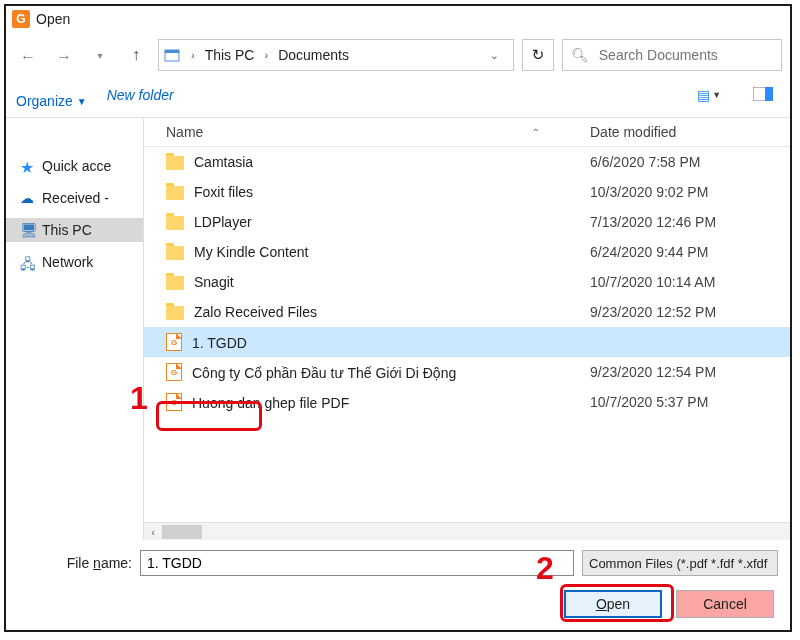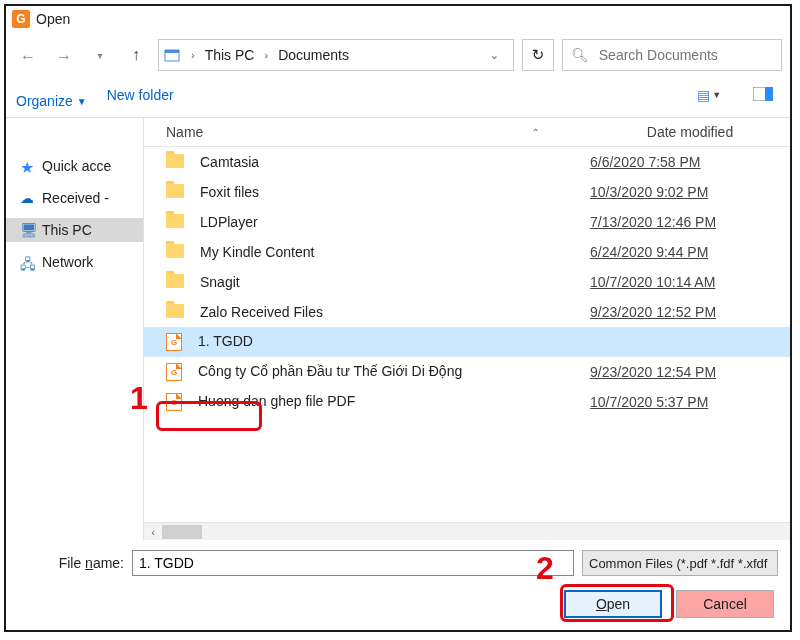--- a/index.html
+++ b/index.html
@@ -91,21 +91,21 @@
   }
 
   
   .toolbar {
     display: flex;
     align-items: center;
     padding: 4px 10px 8px 10px;
     gap: 20px;
   }
   .organize { color: #0066cc; display: flex; align-items: center; gap: 4px; margin-top: 12px; }
-  .newfolder { color: #0066cc; }
+  .newfolder { color: #0066cc; font-style: italic; }
   .toolbar .spacer { flex: 1; }
   .view-btn { width: 34px; height: 24px; display: flex; align-items: center; justify-content: center; gap: 2px; color: #444; }
 
   
   .main {
     flex: 1;
     display: flex;
     border-top: 1px solid #e0e0e0;
     overflow: hidden;
   }
@@ -135,33 +135,33 @@
     position: relative;
   }
   .columns {
     display: flex;
     border-bottom: 1px solid #e6e6e6;
     padding: 6px 0;
     color: #444;
   }
   .col-name { flex: 1; padding-left: 22px; display: flex; align-items: center; gap: 120px; }
   .col-name .sort { font-size: 10px; color: #666; margin-left: auto; margin-right: 50px; }
-  .col-date { width: 200px; text-align: center; }
+  .col-date { width: 200px; }
   .filelist {
     flex: 1;
     overflow: hidden;
   }
   .row {
     display: flex;
     align-items: center;
     height: 30px;
   }
   .row.selected { background: #cce8ff; }
-  .cell-name { flex: 1; display: flex; align-items: flex-start; gap: 16px; padding-left: 22px; }
-  .cell-date { width: 200px; color: #444; text-decoration: underline; }
+  .cell-name { flex: 1; display: flex; align-items: flex-end; gap: 10px; padding-left: 22px; }
+  .cell-date { width: 200px; color: #444; }
   .folder-icon {
     width: 18px; height: 14px;
     background: #ffd66e;
     border-radius: 1px;
     position: relative;
   }
   .folder-icon::before {
     content: "";
     position: absolute;
     top: -3px; left: 0;
@@ -190,21 +190,21 @@
     border-top: 1px solid #e0e0e0;
     display: flex; align-items: center;
     background: #f3f3f3;
   }
   .hscroll .arrow { width: 18px; text-align: center; color: #666; font-size: 11px; }
   .hscroll .track { flex: 1; height: 14px; background: #f3f3f3; position: relative; }
   .hscroll .thumb { position: absolute; left: 0; top: 0; height: 14px; width: 40px; background: #cfcfcf; }
 
   
   .bottom {
-    padding: 10px 12px 12px 0;
+    padding: 10px 12px 12px 8px;
   }
   .filename-row {
     display: flex; align-items: center; gap: 8px;
     margin-bottom: 14px;
   }
   .filename-label { width: 118px; text-align: right; }
   .filename-label u { text-decoration: underline; }
   .filename-input {
     flex: 1;
     height: 26px;

